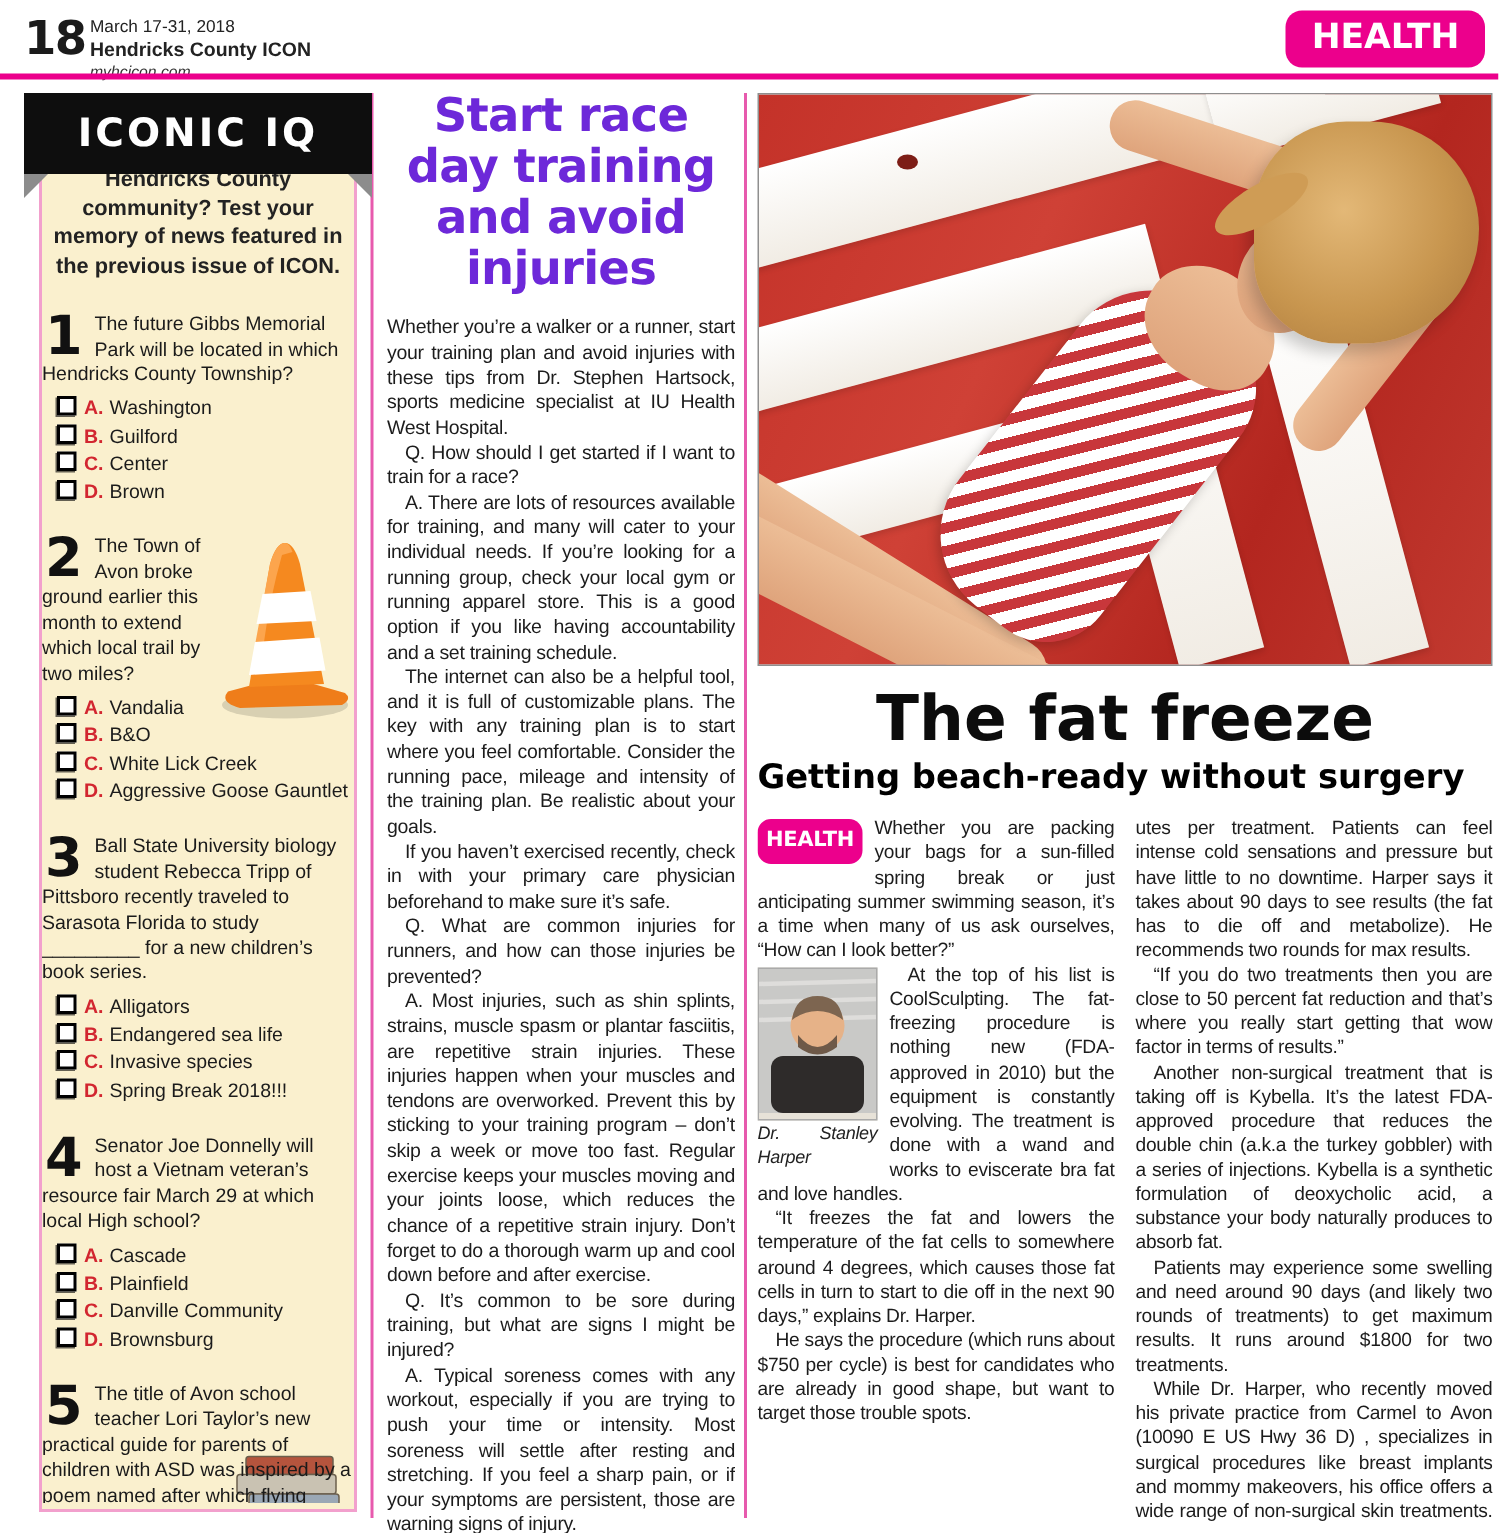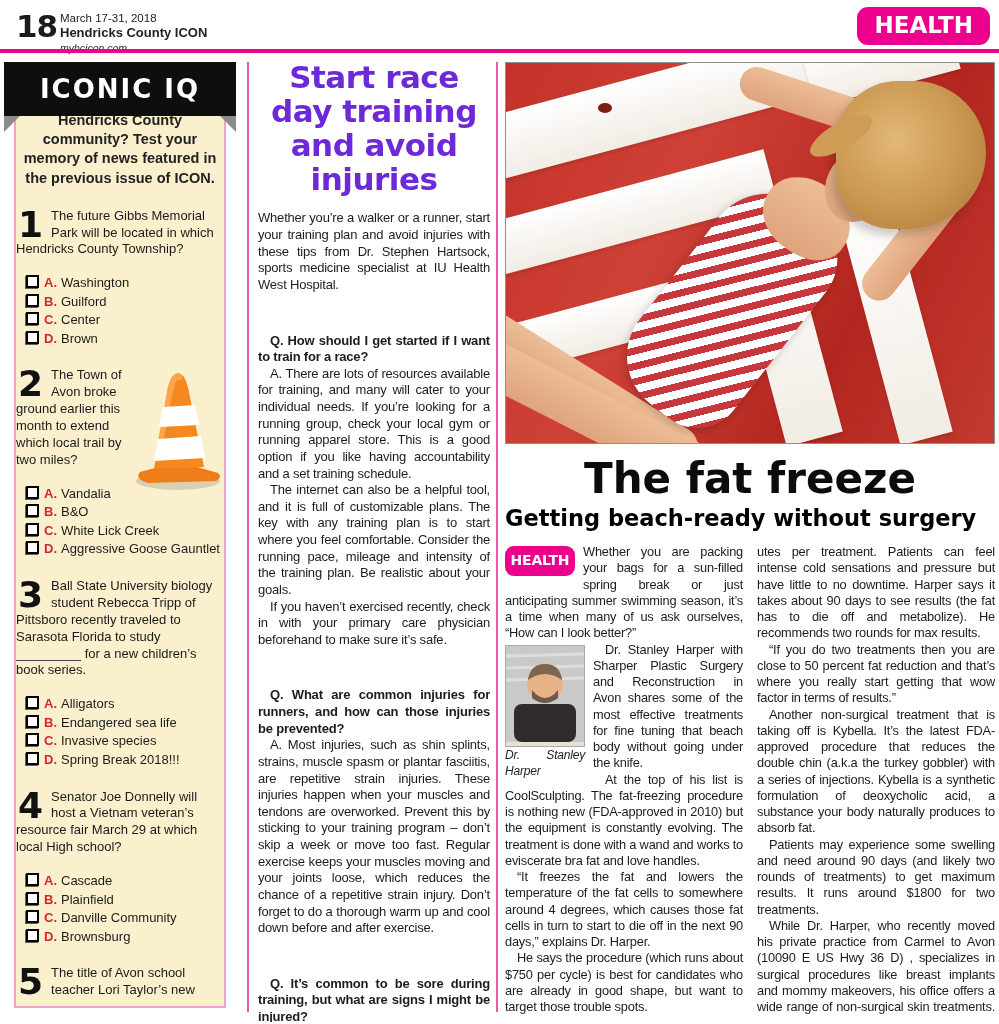--- a/index.html
+++ b/index.html
@@ -11,48 +11,48 @@
   .pageno{position:absolute;left:16px;top:8px;font-size:31px;font-weight:bold;letter-spacing:-1px;font-family:"DejaVu Sans",sans-serif;}
   .meta{position:absolute;left:60px;top:11px;font-size:11.5px;line-height:1.25;color:#222;}
   .meta .pub{font-weight:bold;font-size:13px;}
   .meta .web{font-style:italic;font-size:10.5px;color:#333;}
   .badge-top{position:absolute;right:9px;top:7px;background:#ec008c;color:#fff;font-weight:bold;
     font-size:23px;padding:5px 17px 7px;border-radius:11px;font-family:"DejaVu Sans",sans-serif;z-index:3;}
   .toprule{position:absolute;left:0;top:49px;width:999px;height:4px;background:#ec008c;}
   .vrule{position:absolute;top:62px;width:2px;height:950px;background:#e75aad;}
 
   
-  .quiz{position:absolute;left:4px;top:62px;width:232px;height:948px;}
+  .quiz{position:absolute;left:16px;top:62px;width:232px;height:948px;}
   .quiz-banner{position:absolute;left:0;top:0;width:232px;height:54px;background:#0e0e0e;color:#fff;
     display:flex;align-items:center;justify-content:center;font-weight:bold;font-size:26px;letter-spacing:2px;
     font-family:"DejaVu Sans",sans-serif;z-index:2;}
   .fold{position:absolute;top:54px;width:0;height:0;border-style:solid;z-index:1;}
   .fold.l{left:0;border-width:16px 16px 0 0;border-color:#8c8c8c transparent transparent transparent;}
   .fold.r{right:0;border-width:0 16px 16px 0;border-color:transparent #8c8c8c transparent transparent;}
   .quiz-box{position:absolute;left:10px;right:10px;top:46px;bottom:2px;background:#faf0ce;border:2px solid #f2a0cd;}
   .quiz-content{position:absolute;inset:16px 12px 8px 12px;overflow:hidden;}
   .quiz-intro{font-weight:bold;font-size:14.5px;line-height:1.32;text-align:center;color:#222;margin:14px 4px 0;}
   .qblock{margin-top:20px;overflow:visible;}
   .qnum{float:left;font-size:36px;font-weight:bold;line-height:.8;margin:3px 8px 0 2px;font-family:"DejaVu Sans",sans-serif;color:#111;}
   .qtext{font-size:13px;line-height:1.3;color:#1a1a1a;}
-  .opts{margin-top:16px;}
+  .opts{margin-top:5px;}
   .opt{font-size:13px;line-height:1.35;margin:1px 0 1px 10px;padding-left:32px;text-indent:-32px;}
   .cb{display:inline-block;width:9px;height:9px;border:2px solid #000;background:#fff;margin-right:5px;
       box-shadow:-1px 1px 0 #0009;vertical-align:-1px;}
   .ltr{color:#d22630;font-weight:bold;margin-right:4px;}
   .art{float:right;margin:2px 0 2px 4px;}
 
   
   .mid{position:absolute;left:258px;top:60px;width:232px;height:962px;overflow:hidden;}
   .mid h1{margin:0;text-align:center;font-size:31px;line-height:1.1;letter-spacing:-.5px;
     font-family:"DejaVu Sans",sans-serif;font-weight:bold;color:#6d28d9;}
   .mid .body{margin-top:14px;font-size:13px;line-height:1.28;text-align:justify;letter-spacing:-.2px;color:#1c1c1c;}
   .mid p{margin:0;text-indent:12px;}
   .mid p.first{text-indent:0;}
-  .mid p.q{font-weight:bold;margin-top:39px;}
+  .mid p.q{font-weight:normal;}
   .hbadge{float:left;background:#ec008c;color:#fff;font-weight:bold;text-align:center;
     border-radius:10px;font-family:"DejaVu Sans",sans-serif;}
   .hbadge.ask{width:84px;padding:8px 2px;font-size:16.5px;line-height:1.1;margin:3px 8px 4px 0;}
   .pframe{border:1px solid #aaa;background:#e7e2d8;flex:none;}
 
   
   .ff{position:absolute;left:505px;top:62px;width:490px;height:798px;}
   .photo{position:relative;width:488px;height:380px;border:1px solid #8f8f8f;overflow:hidden;
     background:linear-gradient(115deg,#c43229 0%,#cf4136 35%,#b3261f 70%,#c23a30 100%);}
   .photo div{position:absolute;}
@@ -234,21 +234,20 @@
                 <line x1="0" y1="34" x2="78" y2="32"></line>
               </g>
             <rect x="8" y="58" width="62" height="38" rx="8" fill="#2e2b2a"></rect>
             <circle cx="39" cy="38" r="18" fill="#e6b288"></circle>
             <path d="M22 34 Q24 18 39 18 Q54 18 56 34 Q48 28 39 28 Q30 28 22 34Z" fill="#7d6550"></path>
             <path d="M26 44 Q39 60 52 44 L52 52 Q39 62 26 52 Z" fill="#6e5948"></path>
           </svg>
         </span>
         <span class="cap">Dr. Stanley Harper</span>
       </span>
-      <p>Dr. Stanley Harper with Sharper Plastic Surgery and Reconstruction in Avon shares some of the most effective treatments for fine tuning that beach body without going under the knife.</p>
       <p>At the top of his list is CoolSculpting. The fat-freezing procedure is nothing new (FDA-approved in 2010) but the equipment is constantly evolving. The treatment is done with a wand and works to eviscerate bra fat and love handles.</p>
       <p>“It freezes the fat and lowers the temperature of the fat cells to somewhere around 4 degrees, which causes those fat cells in turn to start to die off in the next 90 days,” explains Dr. Harper.</p>
       <p>He says the procedure (which runs about $750 per cycle) is best for candidates who are already in good shape, but want to target those trouble spots.</p>
 
     </div>
     <div class="fcol c2">
       <p class="first">utes per treatment. Patients can feel intense cold sensations and pressure but have little to no downtime.  Harper says it takes about 90 days to see results (the fat has to die off and metabolize). He recommends two rounds for max results.</p>
       <p>“If you do two treatments then you are close to 50 percent fat reduction and that’s where you really start getting that wow factor in terms of results.”</p>
       <p>Another non-surgical treatment that is taking off is Kybella. It’s the latest FDA-approved procedure that reduces the double chin (a.k.a the turkey gobbler) with a series of injections. Kybella is a synthetic formulation of deoxycholic acid, a substance your body naturally produces to absorb fat.</p>
       <p>Patients may experience some swelling and need around 90 days (and likely two rounds of treatments) to get maximum results. It runs around $1800 for two treatments.</p>

